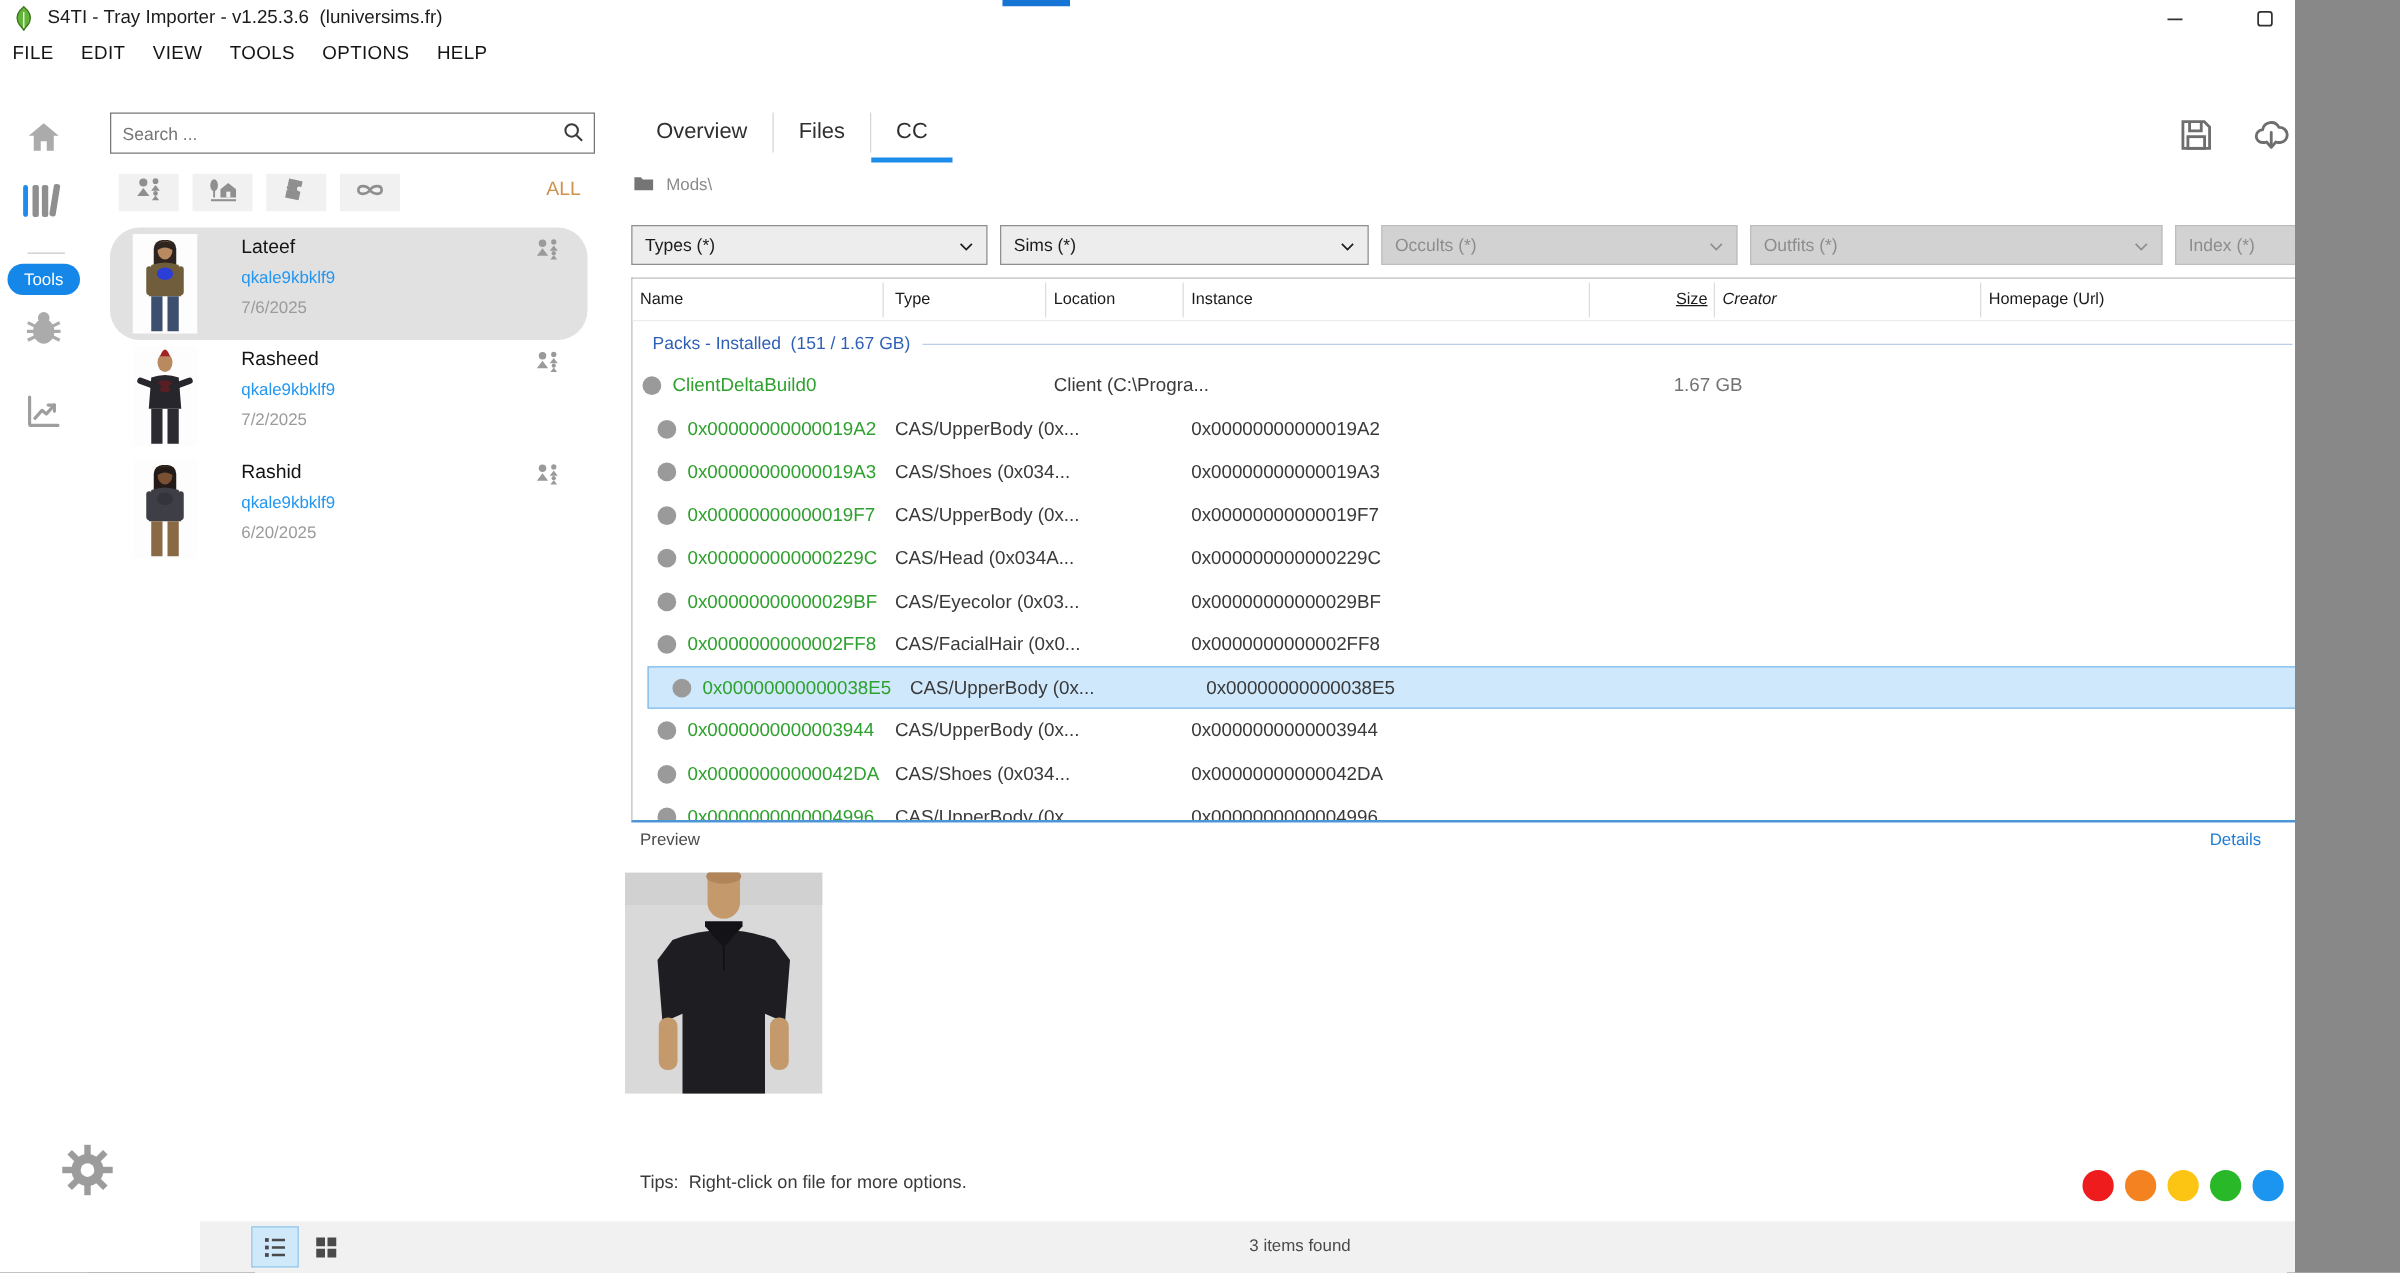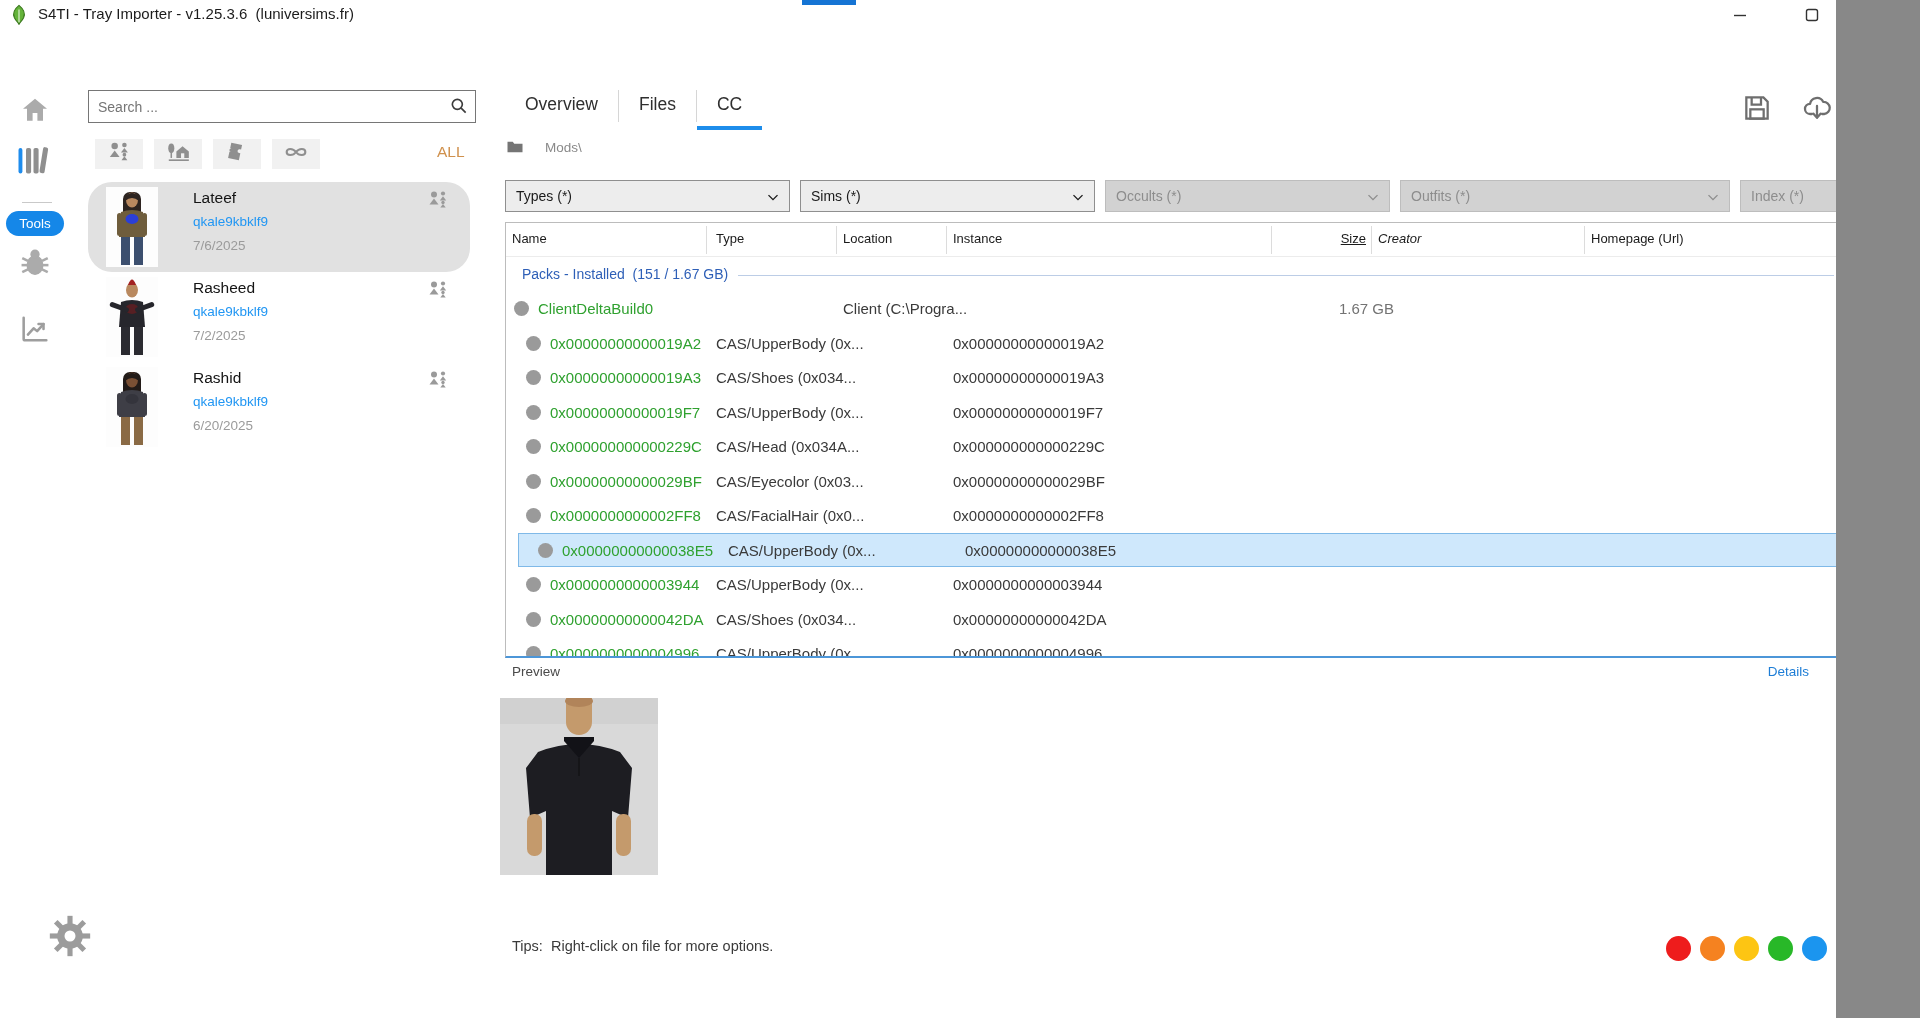--- a/index.html
+++ b/index.html
@@ -48,21 +48,21 @@
   .sim-date { position:absolute; left:105px; top:56px; font-size:13.5px; color:#9b9b9b; }
   .sim-group-ico { position:absolute; left:338px; top:6px; width:24px; height:24px; color:#9a9a9a; }
 
   
   .tabbar { position:absolute; left:505px; top:88px; display:flex; align-items:stretch; height:42px; }
   .tab { font-size:17.5px; color:#2f2f2f; padding:6px 20px 12px; cursor:default; }
   .tab.active { border-bottom:4px solid #1d8deb; padding-bottom:8px; }
   .tab-sep { width:1px; background:#d6d6d6; margin:2px 0 8px; }
   .hdr-icons { position:absolute; left:1741px; top:92px; display:flex; gap:27px; color:#6e6e6e; }
   .hdr-ico { width:32px; height:32px; }
-  .breadcrumb { position:absolute; left:505px; top:138px; display:flex; align-items:center; gap:20px;text-align:center; }
+  .breadcrumb { position:absolute; left:505px; top:138px; display:flex; align-items:center; gap:8px;text-align:center; }
   .breadcrumb .folder { width:20px; height:18px; color:#757575; }
   .breadcrumb .crumb { font-size:13.5px; color:#8a8a8a; }
 
   
   .dd { position:absolute; top:180px; height:32px; border:1px solid #8f8f8f; background:#ededed;
         font-size:14px; color:#1a1a1a; display:flex; align-items:center; padding:0 10px; }
   .dd.disabled { background:#d2d2d2; border-color:#bdbdbd; color:#8d8d8d; }
   .dd .chev { position:absolute; right:7px; top:7px; width:18px; height:18px; }
   .filter-x { position:absolute; left:1869px; top:185px; width:22px; height:22px; color:#1a1a1a; cursor:default; }
 
@@ -134,20 +134,28 @@
           <rect x="2.5" y="2.5" width="11" height="11" rx="2" fill="none" stroke="#333" stroke-width="1.4"></rect>
         </svg>
     </span>
     <span class="win-btn" id="btn-close">
       <svg width="16" height="16" viewBox="0 0 16 16">
           <path d="M3 3 L13 13 M13 3 L3 13" stroke="#333" stroke-width="1.4"></path>
         </svg>
     </span>
   </div>
 
+  <div class="menubar" id="menubar">
+      <span class="menu-item">FILE</span>
+      <span class="menu-item">EDIT</span>
+      <span class="menu-item">VIEW</span>
+      <span class="menu-item">TOOLS</span>
+      <span class="menu-item">OPTIONS</span>
+      <span class="menu-item">HELP</span>
+    </div>
 
   <div class="sidebar">
     <div class="side-icon side-home">
       <span><svg width="32" height="32" viewBox="0 0 24 24">
             <path d="M12 3.5 L21 11 H18 V20 H13.8 V14.2 H10.2 V20 H6 V11 H3 Z" fill="currentColor"></path>
           </svg></span>
     </div>
     <div class="side-icon side-lib">
       <span>
         <svg width="36" height="36" viewBox="0 0 24 24">
@@ -539,14 +547,37 @@
   <div class="dots" id="dots">
       <span class="dot" style="background: rgb(238, 28, 28);"></span>
       <span class="dot" style="background: rgb(245, 130, 32);"></span>
       <span class="dot" style="background: rgb(253, 197, 19);"></span>
       <span class="dot" style="background: rgb(40, 184, 40);"></span>
       <span class="dot" style="background: rgb(27, 149, 239);"></span>
       <span class="dot" style="background: rgb(191, 44, 180);"></span>
       <span class="dot" style="background: rgb(157, 157, 157);"></span>
     </div>
 
+  <div class="statusbar">
+    <div id="viewBtns">
+        <span class="view-btn vb-0 active">
+          <svg viewBox="0 0 24 24" width="24" height="24" fill="currentColor">
+            <rect x="4" y="4.5" width="3" height="3"></rect>
+            <rect x="9.5" y="5" width="10.5" height="2"></rect>
+            <rect x="4" y="10.5" width="3" height="3"></rect>
+            <rect x="9.5" y="11" width="10.5" height="2"></rect>
+            <rect x="4" y="16.5" width="3" height="3"></rect>
+            <rect x="9.5" y="17" width="10.5" height="2"></rect>
+          </svg>
+        </span>
+        <span class="view-btn vb-1">
+          <svg viewBox="0 0 24 24" width="24" height="24" fill="currentColor">
+            <rect x="4" y="4" width="7" height="7"></rect>
+            <rect x="13" y="4" width="7" height="7"></rect>
+            <rect x="4" y="13" width="7" height="7"></rect>
+            <rect x="13" y="13" width="7" height="7"></rect>
+          </svg>
+        </span>
+      </div>
+    <span class="status-count">3 items found</span>
+  </div>
 
 </div>
 
 </body></html>

